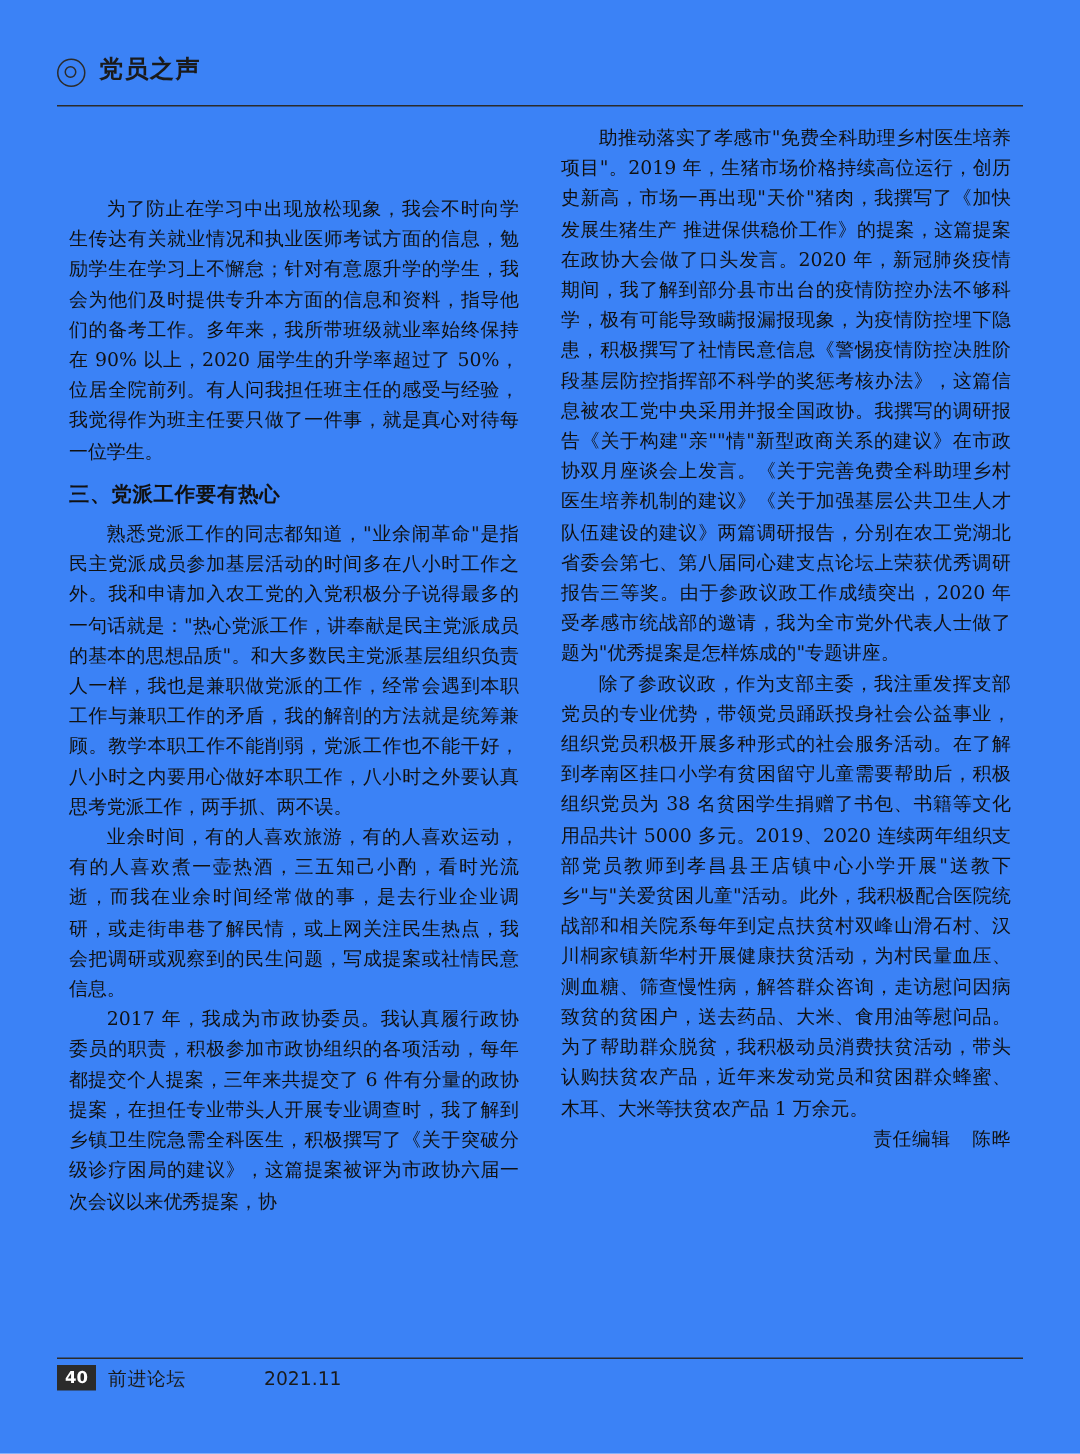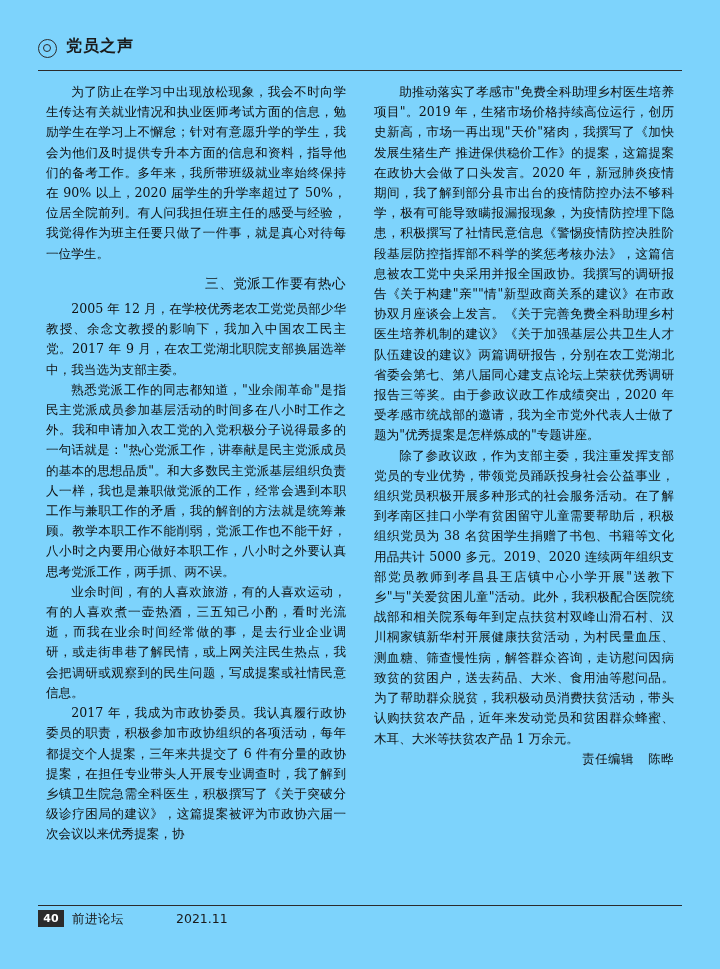--- a/index.html
+++ b/index.html
@@ -13,21 +13,21 @@
     font-family: "DejaVu Serif", "Liberation Serif", serif;
     color: #1a1a1a;
     position: relative;
     overflow: hidden;
   }
   .page {
     position: absolute;
     left: 0; top: 0;
     width: 720px;
     height: 969px;
-    background: #7dd3fc;
+    background: #3b82f6;
   }
 
   
   .header {
     position: absolute;
     left: 38px;
     top: 36px;
     width: 644px;
     height: 34px;
   }
@@ -75,34 +75,34 @@
   .col {
     position: absolute;
     top: 82px;
     width: 300px;
     font-size: 12.6px;
     line-height: 20.2px;
     text-align: justify;
     text-justify: inter-ideograph;
     color: #111;
   }
-  .col-left { left: 46px; }
+  .col-left { left: 46px; margin-top: 47px; }
   .col-right { left: 374px; }
 
   .col p {
     margin: 0;
     text-indent: 2em;
   }
 
   .section-title {
     margin: 9px 0 6px 0;
-    text-align: right;
+    text-align: left;
     text-indent: 0;
     font-family: "DejaVu Sans", "Liberation Sans", sans-serif;
-    font-weight: normal;
+    font-weight: bold;
     font-size: 13.6px;
     letter-spacing: 0.5px;
   }
 
   .signature {
     margin-top: 10px;
     text-indent: 2em;
     font-size: 12.4px;
   }
 
@@ -168,21 +168,20 @@
 
   <div class="header">
     <span class="header-logo"></span>
     <span class="header-title">党员之声</span>
   </div>
   <div class="header-rule"></div>
 
   <div class="col col-left">
     <p>为了防止在学习中出现放松现象，我会不时向学生传达有关就业情况和执业医师考试方面的信息，勉励学生在学习上不懈怠；针对有意愿升学的学生，我会为他们及时提供专升本方面的信息和资料，指导他们的备考工作。多年来，我所带班级就业率始终保持在 90% 以上，2020 届学生的升学率超过了 50%，位居全院前列。有人问我担任班主任的感受与经验，我觉得作为班主任要只做了一件事，就是真心对待每一位学生。</p>
     <h2 class="section-title">三、党派工作要有热心</h2>
-    <p>2005 年 12 月，在学校优秀老农工党党员部少华教授、余念文教授的影响下，我加入中国农工民主党。2017 年 9 月，在农工党湖北职院支部换届选举中，我当选为支部主委。</p>
     <p>熟悉党派工作的同志都知道，"业余闹革命"是指民主党派成员参加基层活动的时间多在八小时工作之外。我和申请加入农工党的入党积极分子说得最多的一句话就是："热心党派工作，讲奉献是民主党派成员的基本的思想品质"。和大多数民主党派基层组织负责人一样，我也是兼职做党派的工作，经常会遇到本职工作与兼职工作的矛盾，我的解剖的方法就是统筹兼顾。教学本职工作不能削弱，党派工作也不能干好，八小时之内要用心做好本职工作，八小时之外要认真思考党派工作，两手抓、两不误。</p>
     <p>业余时间，有的人喜欢旅游，有的人喜欢运动，有的人喜欢煮一壶热酒，三五知己小酌，看时光流逝，而我在业余时间经常做的事，是去行业企业调研，或走街串巷了解民情，或上网关注民生热点，我会把调研或观察到的民生问题，写成提案或社情民意信息。</p>
     <p>2017 年，我成为市政协委员。我认真履行政协委员的职责，积极参加市政协组织的各项活动，每年都提交个人提案，三年来共提交了 6 件有分量的政协提案，在担任专业带头人开展专业调查时，我了解到乡镇卫生院急需全科医生，积极撰写了《关于突破分级诊疗困局的建议》，这篇提案被评为市政协六届一次会议以来优秀提案，协</p>
   </div>
 
   <div class="col col-right">
     <p>助推动落实了孝感市"免费全科助理乡村医生培养项目"。2019 年，生猪市场价格持续高位运行，创历史新高，市场一再出现"天价"猪肉，我撰写了《加快发展生猪生产 推进保供稳价工作》的提案，这篇提案在政协大会做了口头发言。2020 年，新冠肺炎疫情期间，我了解到部分县市出台的疫情防控办法不够科学，极有可能导致瞒报漏报现象，为疫情防控埋下隐患，积极撰写了社情民意信息《警惕疫情防控决胜阶段基层防控指挥部不科学的奖惩考核办法》，这篇信息被农工党中央采用并报全国政协。我撰写的调研报告《关于构建"亲""情"新型政商关系的建议》在市政协双月座谈会上发言。《关于完善免费全科助理乡村医生培养机制的建议》《关于加强基层公共卫生人才队伍建设的建议》两篇调研报告，分别在农工党湖北省委会第七、第八届同心建支点论坛上荣获优秀调研报告三等奖。由于参政议政工作成绩突出，2020 年受孝感市统战部的邀请，我为全市党外代表人士做了题为"优秀提案是怎样炼成的"专题讲座。</p>
     <p>除了参政议政，作为支部主委，我注重发挥支部党员的专业优势，带领党员踊跃投身社会公益事业，组织党员积极开展多种形式的社会服务活动。在了解到孝南区挂口小学有贫困留守儿童需要帮助后，积极组织党员为 38 名贫困学生捐赠了书包、书籍等文化用品共计 5000 多元。2019、2020 连续两年组织支部党员教师到孝昌县王店镇中心小学开展"送教下乡"与"关爱贫困儿童"活动。此外，我积极配合医院统战部和相关院系每年到定点扶贫村双峰山滑石村、汉川桐家镇新华村开展健康扶贫活动，为村民量血压、测血糖、筛查慢性病，解答群众咨询，走访慰问因病致贫的贫困户，送去药品、大米、食用油等慰问品。为了帮助群众脱贫，我积极动员消费扶贫活动，带头认购扶贫农产品，近年来发动党员和贫困群众蜂蜜、木耳、大米等扶贫农产品 1 万余元。</p>
     <p class="editor-line">
       <span>责任编辑</span>&nbsp;&nbsp;&nbsp;&nbsp;<span>陈晔</span>

